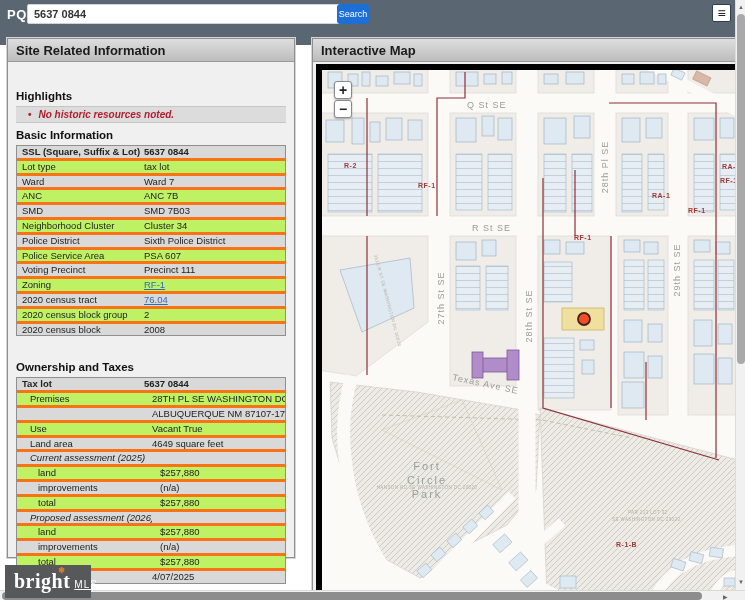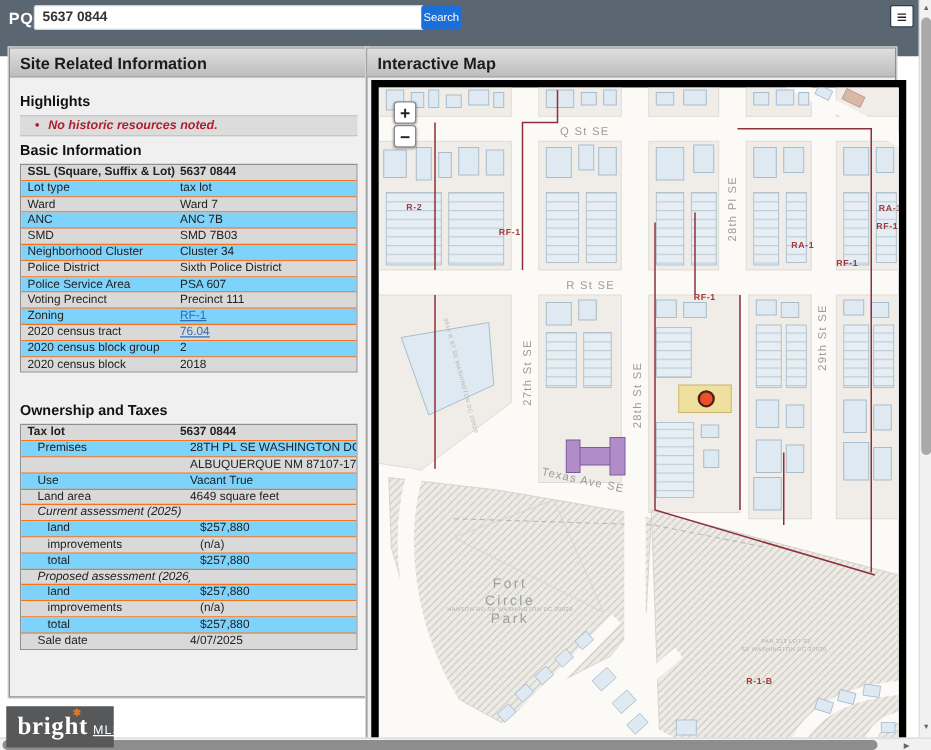--- a/index.html
+++ b/index.html
@@ -14,33 +14,33 @@
   .search-btn{position:absolute;left:337px;top:4px;height:20px;width:32px;background:#1d6fd8;color:#fff;
        border:1px solid #1d6fd8;border-radius:3px;font-size:9px;padding:0;cursor:pointer;}
   .menu-btn{position:absolute;left:712px;top:4px;width:19px;height:18px;background:#fff;border:1px solid #2c3e50;
        border-radius:2px;color:#222;font-size:14px;line-height:16px;text-align:center;padding:0;cursor:pointer;}
 
   
   .panel{position:absolute;background:#f0f0f0;border:1px solid #8f8f8f;box-shadow:0 0 0 1px #d5d5d5;}
   .panel-header{height:22px;background:linear-gradient(#dedede,#bdbdbd);border-bottom:1px solid #9a9a9a;
        display:flex;align-items:center;padding-left:8px;font-size:13px;font-weight:bold;color:#1b1b1b;}
   #left-panel{left:7px;top:38px;width:286px;height:518px;}
-  #map-panel{left:293px;top:38px;width:422px;height:555px;}
-
-  .lp-body{padding:8px 8px 0 8px;}
+  #map-panel{left:312px;top:38px;width:422px;height:555px;}
+
+  .lp-body{padding:22px 8px 0 8px;}
   .section-heading{font-size:11.5px;font-weight:bold;color:#111;margin:6px 0 4px 0;}
   .hl-note{display:flex;align-items:center;background:#dcdcdc;border-top:1px solid #c6c6c6;border-bottom:1px solid #c6c6c6;
        padding:2px 2px 2px 12px;font-size:10px;font-weight:bold;font-style:italic;color:#b01e2e;}
   .hl-bullet{margin-right:7px;font-style:normal;}
 
   .dtable{border:1px solid #8f8f8f;background:#fff;font-size:9.5px;color:#222;}
-  .trow{display:flex;align-items:center;min-height:11.8px;border-bottom:1px solid #f97316;line-height:11.8px;}
+  .trow{display:flex;align-items:center;min-height:11.8px;border-bottom:3px solid #f97316;line-height:11.8px;}
   .trow:last-child{border-bottom:none;}
   .trow.g{background:#d9d9d9;}
-  .trow.w{background:#7dd3fc;}
+  .trow.w{background:#bef264;}
   .tl{width:122px;padding-left:5px;white-space:nowrap;overflow:hidden;flex:none;}
   .tv{flex:1;white-space:nowrap;overflow:hidden;}
   .b{font-weight:bold;}
   .i{font-style:italic;}
   .ind1{padding-left:13px;}
   .ind2{padding-left:21px;}
   .lnk{color:#2e6db4;text-decoration:underline;cursor:pointer;}
 
   
   .map-wrap{position:absolute;left:3px;top:25px;width:416px;height:528px;border:6px solid #000000;
@@ -134,21 +134,21 @@
         <div class="trow g">
           <span class="tl">2020 census tract</span>
           <span class="tv"><span class="lnk">76.04</span></span>
         </div>
         <div class="trow w">
           <span class="tl">2020 census block group</span>
           <span class="tv">2</span>
         </div>
         <div class="trow g">
           <span class="tl">2020 census block</span>
-          <span class="tv">2018</span>
+          <span class="tv">2008</span>
         </div>
       </div>
     <div class="section-heading" style="margin-top:25px;">Ownership and Taxes</div>
     <div class="dtable" id="ownership-table">
         <div class="trow g">
           <span class="tl b">Tax lot</span>
           <span class="tv b">5637 0844</span>
         </div>
         <div class="trow w">
           <span class="tl ind1">Premises</span>

